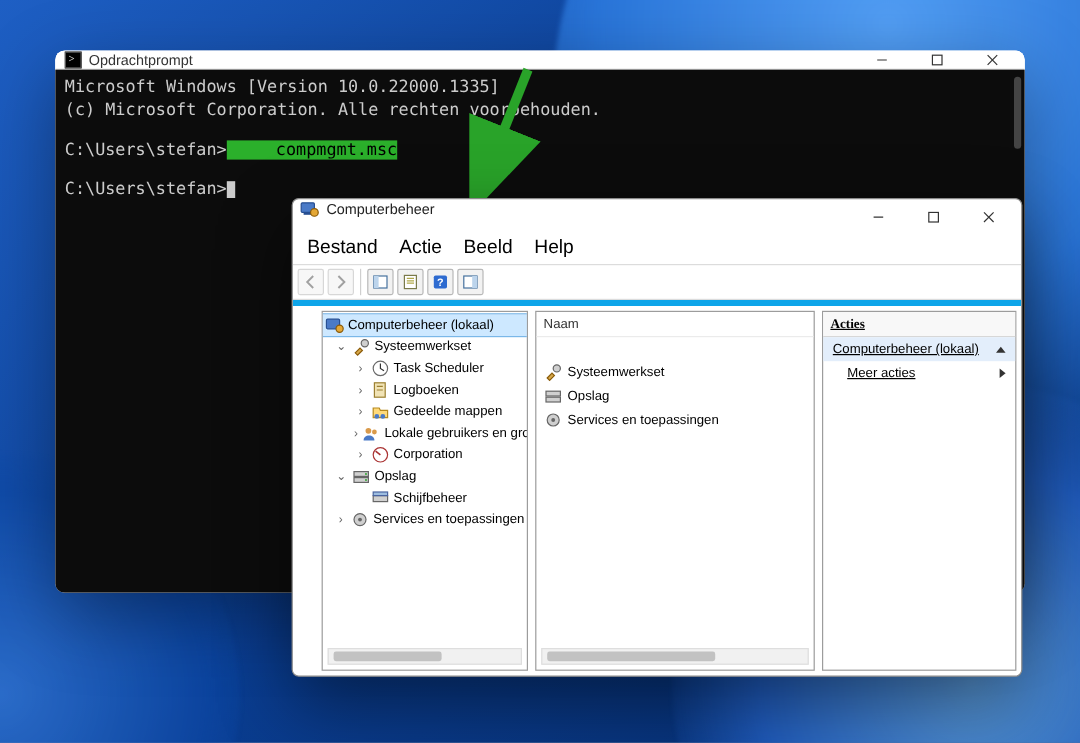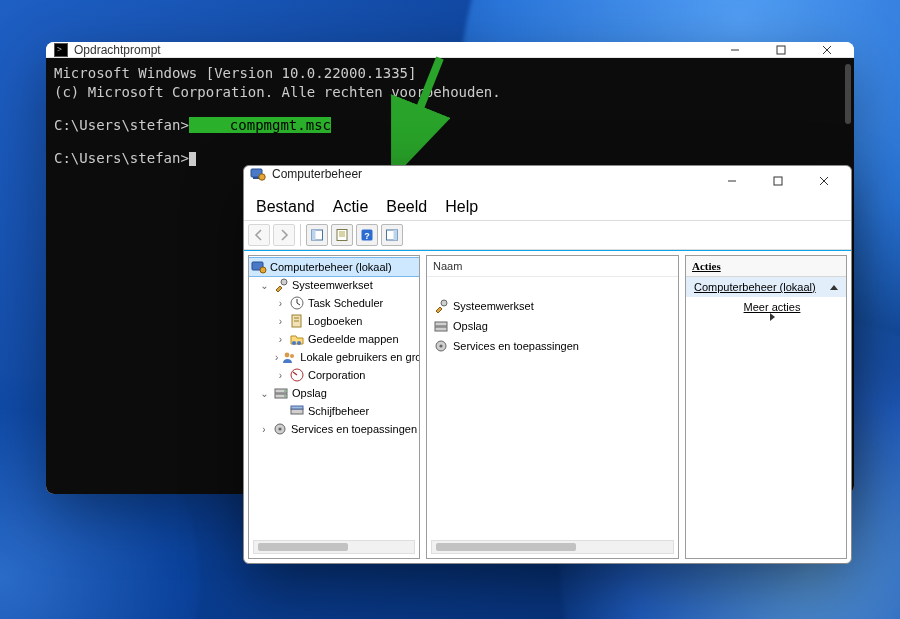--- a/index.html
+++ b/index.html
@@ -60,21 +60,21 @@
 .mmc-titlebar .ttl{display:flex;align-items:center;gap:6px;}
 .mmc-icon{width:16px;height:16px;}
 .mmc-menubar { display:flex; gap:2px; padding:2px 4px; font-size:16px;}
 .mmc-menubar span{padding:2px 8px;}
 .mmc-toolbar { display:flex; align-items:center; gap:3px; padding:3px 4px; border-top:1px solid #dcdcdc; border-bottom:1px solid #dcdcdc;}
 .tbtn{width:22px;height:22px; border:1px solid #b8b8b8; border-radius:2px; display:flex; align-items:center; justify-content:center; background:#f2f2f2;}
 .tbtn.disabled{opacity:.55;}
 .tbtn svg{width:14px;height:14px;}
 .tsep{width:1px;height:22px;background:#cfcfcf;margin:0 2px;}
 
-.mmc-body { flex:1; display:flex; border-top:1px solid #0ea5e9;}
+.mmc-body { flex:1; display:flex; border-top:5px solid #0ea5e9;padding-left:20px;}
 .pane { border:1px solid #9c9c9c; margin:4px 2px 4px 4px; background:#fff; display:flex; flex-direction:column; position:relative;}
 .pane.tree { width:172px;}
 .pane.list { flex:1;gap:17px;}
 .pane.actions { width:162px; margin-right:4px;text-decoration:underline;}
 
 .tree-root { font-size:11px; padding:2px 0; overflow:hidden;}
 .tree-root .node{display:flex;align-items:center; gap:3px; padding:1px 2px; white-space:nowrap;}
 .tree-root .node .tw{width:11px; text-align:center; color:#666; font-size:10px;}
 .tree-root .node.sel{background:#cde8ff; outline:1px solid #7ab7e8;}
 .tree-root .lvl1{padding-left:10px;}
@@ -377,19 +377,19 @@
           <div class="thumb"></div>
         </div>
     </div>
 
     <div class="pane actions">
       <div class="actions-head">Acties</div>
       <div class="action-item action-main">
         <span>Computerbeheer (lokaal)</span>
         <span class="caretup"></span>
       </div>
-      <div class="action-item" style="padding-left:20px;flex-direction:column;">
+      <div class="action-item" style="padding-left:20px;">
         <span>Meer acties</span>
         <span class="caretr"></span>
       </div>
     </div>
   </div>
 </div>
 
 </body></html>

